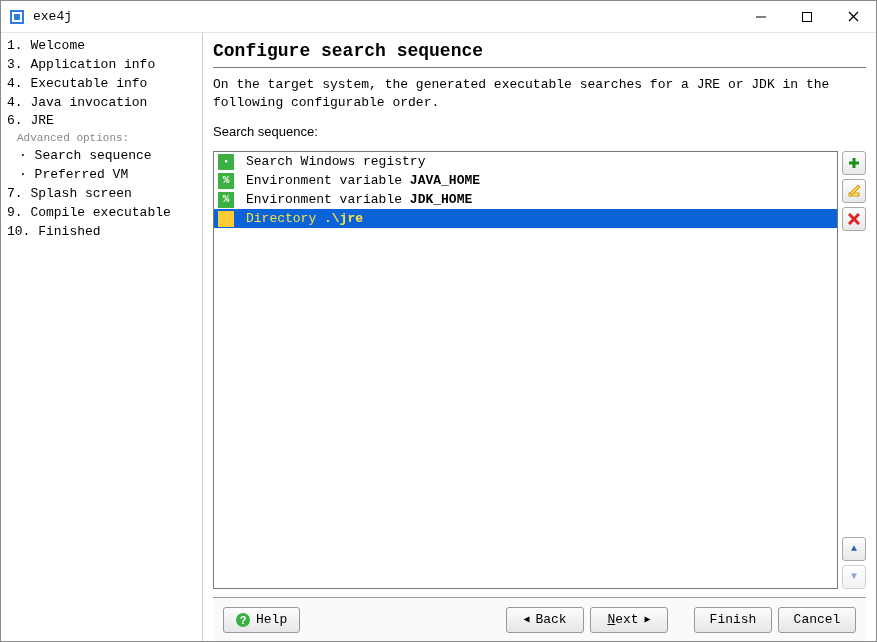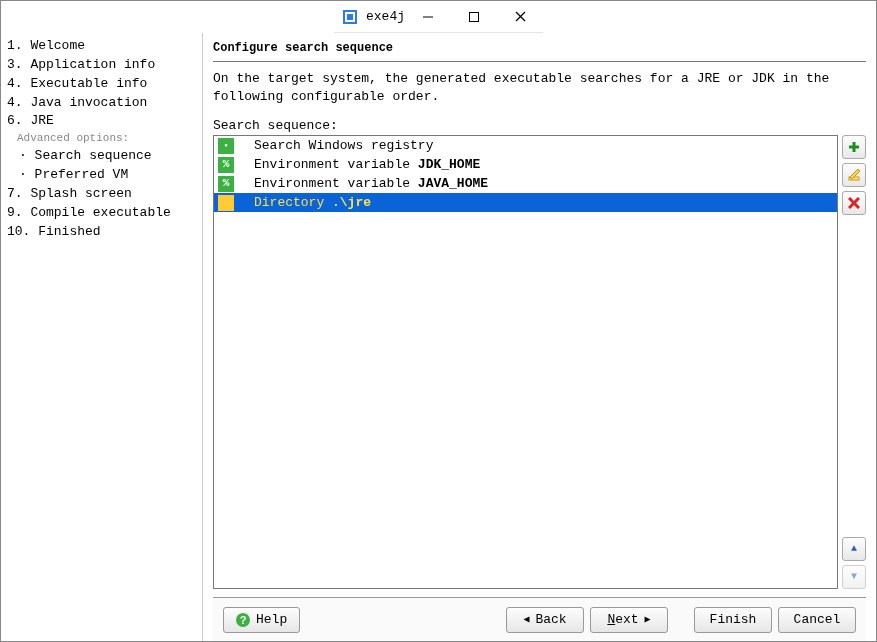--- a/index.html
+++ b/index.html
@@ -6,21 +6,21 @@
   body {
     margin: 0;
     font-family: "SimSun", "Courier New", monospace;
     font-size: 13px;
     background: #fff;
     color: #000;
     width: 877px;
     height: 642px;
     overflow: hidden;
   }
-  .window { width: 877px; height: 642px; border: 1px solid #888; display: flex; flex-direction: column; align-items: center; }
+  .window { width: 877px; height: 642px; border: 1px solid #888; display: flex; flex-direction: column; }
   .titlebar {
     height: 32px;
     display: flex; align-items: center;
     padding: 0 0 0 8px;
     background: #fff;
     border-bottom: 1px solid #e5e5e5;
   }
   .titlebar .app-icon { width: 16px; height: 16px; margin-right: 8px; }
   .titlebar .title { flex: 1; font-family: "SimSun","Courier New",monospace; }
   .win-controls { display: flex; height: 100%; }
@@ -46,34 +46,34 @@
   .watermark {
     position: absolute; bottom: 6px; left: 2px;
     color: #e0e0e0; font-family: Arial, sans-serif;
     font-size: 34px; font-weight: bold;
     transform: rotate(-90deg); transform-origin: left bottom;
     letter-spacing: 1px;
   }
   .main { flex: 1; display: flex; flex-direction: column; padding: 6px 10px 0 10px; min-width: 0; }
   .page-title {
     font-family: "Courier New", monospace;
-    font-size: 12px; font-weight: bold;
+    font-size: 18px; font-weight: bold;
     padding: 2px 0 6px 0;
     border-bottom: 1px solid #777;
     margin-bottom: 8px;
   }
   .desc { font-family: "Courier New", monospace; line-height: 1.4; margin-bottom: 12px; }
-  .label { font-family: Liberation Mono, monospace; margin-bottom: 2px; }
+  .label { font-family: Liberation Sans, sans-serif; margin-bottom: 12px; }
   .list-wrap { display: flex; flex: 1; min-height: 0; gap: 4px; margin-bottom: 8px; }
   .listbox {
     flex: 1; border: 1px solid #777; background: #fff;
     overflow: hidden; font-family: "Courier New", monospace;
   }
   .listrow {
-    display: flex; align-items: center; gap: 20px;
+    display: flex; align-items: center; gap: 12px;
     padding: 1px 4px; height: 19px; white-space: nowrap;
   }
   .listrow.selected { background: #0a64d8; color: #fde047; }
   .row-icon { width: 16px; height: 16px; display: inline-flex; align-items: center; justify-content: center; flex-shrink: 0; }
   .icon-reg { background: #3cb043; } .icon-reg::after { content:"▪"; color:#fff; font-size:9px; }
   .icon-env { background: #3cb043; } .icon-env::after { content:"%"; color:#fff; font-size:11px; font-weight:bold; line-height:1; }
   .icon-dir { background: #ffcc33; } .icon-dir::after { content:""; }
   .bold { font-weight: bold; }
   .toolbar-col { display: flex; flex-direction: column; gap: 4px; }
   .tool-btn {
@@ -173,28 +173,28 @@
         <div class="listbox">
 
           <div class="listrow">
             <span class="row-icon icon-reg"></span>
             <span>Search Windows registry</span>
           </div>
 
           <div class="listrow">
             <span class="row-icon icon-env"></span>
             <span>
-              <span>Environment variable </span><span class="bold">JDK_HOME</span>
+              <span>Environment variable </span><span class="bold">JAVA_HOME</span>
             </span>
           </div>
 
           <div class="listrow">
             <span class="row-icon icon-env"></span>
             <span>
-              <span>Environment variable </span><span class="bold">JAVA_HOME</span>
+              <span>Environment variable </span><span class="bold">JDK_HOME</span>
             </span>
           </div>
 
           <div class="listrow selected">
             <span class="row-icon icon-dir"></span>
             <span>
               <span>Directory </span><span class="bold">.\jre</span>
             </span>
           </div>
 

